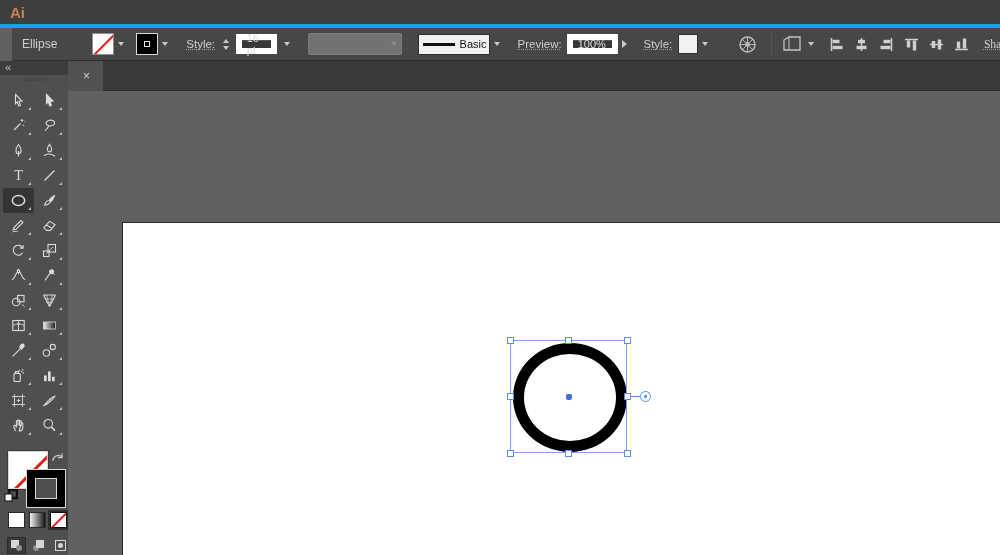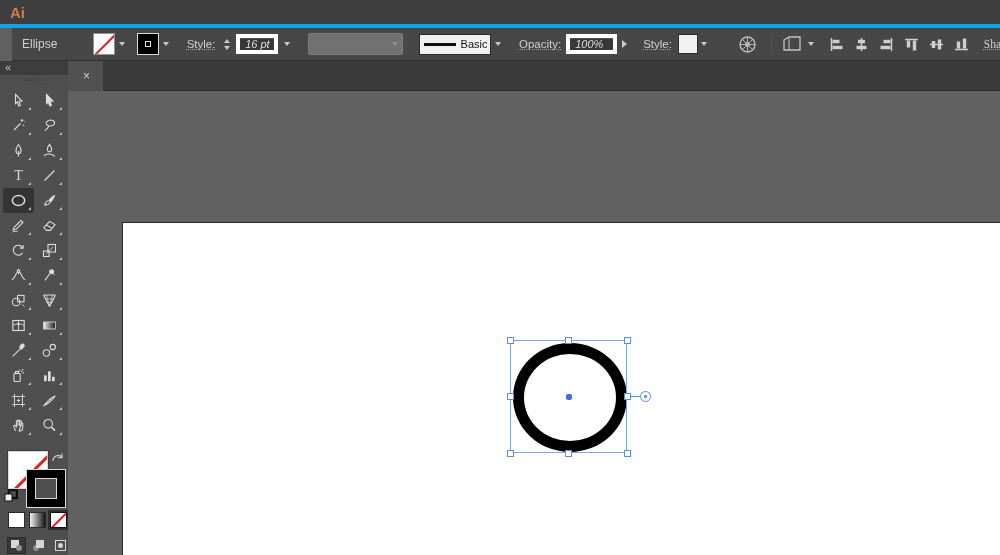--- a/index.html
+++ b/index.html
@@ -24,21 +24,21 @@
   .fill-swatch { width:22px; height:22px; background:#fff; border:1px solid #8e8e8e; position:relative; overflow:hidden; }
   .stroke-swatch { width:22px; height:22px; background:#000; border:1px solid #d9d9d9; position:relative; }
   .stroke-swatch .inner { position:absolute; left:7px; top:7px; width:6px; height:6px; border:1.5px solid #e4e4e4; }
   .red-diag { position:absolute; left:-3px; top:50%; width:140%; height:2px; background:#e2211c; transform:rotate(-45deg); }
   .chev-btn { width:14px; height:22px; display:flex; align-items:center; justify-content:center; }
   .tri-down { width:0; height:0; border-left:3.5px solid transparent; border-right:3.5px solid transparent; border-top:4.5px solid #c9c9c9; }
   .tri-up { width:0; height:0; border-left:3px solid transparent; border-right:3px solid transparent; border-bottom:4px solid #c9c9c9; }
   .tri-down.sm { border-left-width:3px; border-right-width:3px; border-top-width:4px; }
   .tri-right { width:0; height:0; border-top:4px solid transparent; border-bottom:4px solid transparent; border-left:5px solid #c9c9c9; }
   .stepper { display:flex; flex-direction:column; gap:3px; align-items:center; width:13px; margin-left:5px; }
-  .dark-field { background:#383838; border:4px solid #ffffff; box-shadow:0 1px 0 #555 inset; color:#dedede; font-size:11px; height:20px; display:flex; align-items:center; padding-left:5px;font-style:italic; }
+  .dark-field { background:#383838; border:6px solid #ffffff; box-shadow:0 1px 0 #555 inset; color:#dedede; font-size:11px; height:20px; display:flex; align-items:center; padding-left:5px; }
   .disabled-dd { width:96px; height:22px; background:#727272; border:1px solid #7d7d7d; border-radius:2px; margin-left:14px; display:flex; align-items:center; justify-content:flex-end; }
   .disabled-dd .tri-down { border-top-color:#8d8d8d; }
   .basic-field { width:74px; height:21px; background:#f1f1f1; border:1px solid #2c2c2c; display:flex; align-items:center; margin-left:16px; }
   .basic-line { width:32px; height:3px; background:#111; margin:0 5px 0 4px; }
   .basic-text { color:#111; font-size:11px; }
   .style-swatch { width:20px; height:20px; background:#f2f2f2; border:1px solid #2c2c2c; }
   .icon-btn { display:flex; align-items:center; justify-content:center; }
   .cb-divider { width:1px; height:22px; background:#3a3a3a; border-right:1px solid #565656; margin-left:12px; }
   .align-group { display:flex; gap:4px; margin-left:12px; }
   .align-btn { width:21px; height:24px; display:flex; align-items:center; justify-content:center; }
@@ -127,21 +127,21 @@
     </div>
 
   <div class="basic-field">
     <div class="basic-line"></div>
     <span class="basic-text">Basic</span>
   </div>
   <div class="chev-btn">
       <span class="tri-down"></span>
     </div>
 
-  <span class="cb-label" style="margin-left:14px;">Opacity:</span>
+  <span class="cb-label" style="margin-left:14px;">Preview:</span>
   <div class="dark-field" style="width:52px; margin-left:5px;">100%</div>
   <div class="chev-btn">
       <span class="tri-right"></span>
     </div>
 
   <span class="cb-label" style="margin-left:12px;">Style:</span>
   <div class="style-swatch" style="margin-left:6px;"></div>
   <div class="chev-btn">
       <span class="tri-down"></span>
     </div>

